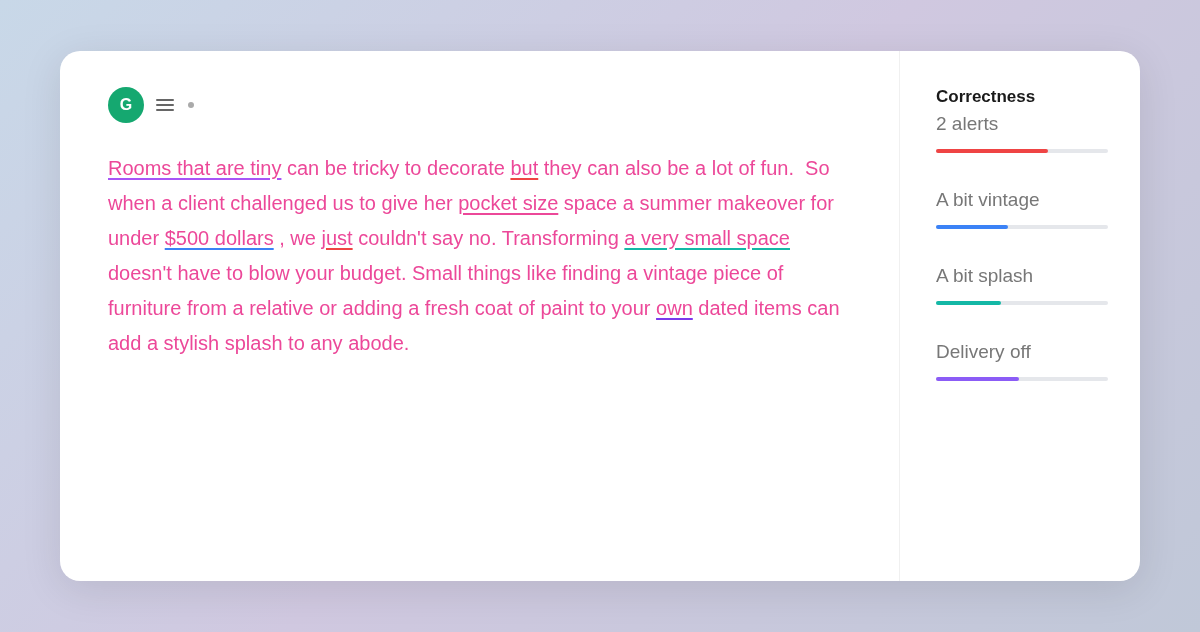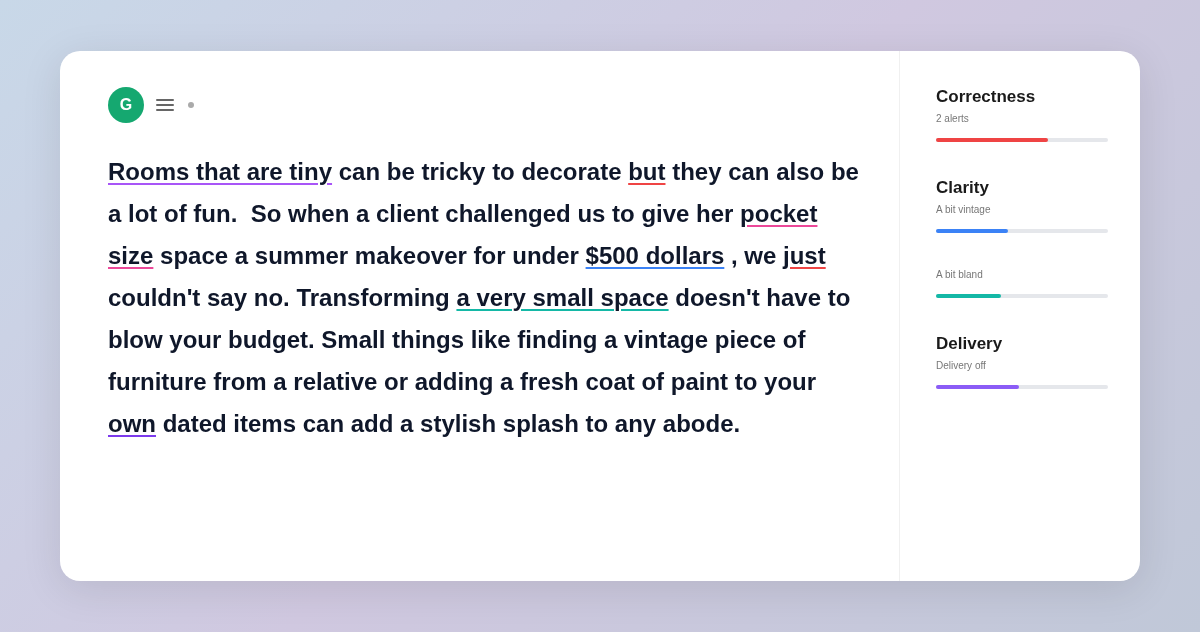--- a/index.html
+++ b/index.html
@@ -71,24 +71,24 @@
 
     .dot-icon {
       width: 6px;
       height: 6px;
       background: #aaa;
       border-radius: 50%;
       margin-left: 2px;
     }
 
     .text-body {
-      font-size: 24px;
+      font-size: 20px;
       line-height: 1.75;
-      color: #0f172a;
-      font-weight: 700;
+      color: #ec4899;
+      font-weight: 400;
     }
 
     
     .underline-purple {
       text-decoration: underline;
       text-decoration-color: #a855f7;
       text-decoration-thickness: 2px;
       text-underline-offset: 3px;
     }
 
@@ -141,21 +141,21 @@
       gap: 6px;
     }
 
     .metric-title {
       font-size: 17px;
       font-weight: 600;
       color: #1a1a1a;
     }
 
     .metric-subtitle {
-      font-size: 10px;
+      font-size: 19px;
       color: #777;
       margin-bottom: 4px;
     }
 
     .metric-bar-track {
       height: 4px;
       background: #e5e7eb;
       border-radius: 2px;
       width: 100%;
       margin-top: 4px;
@@ -212,36 +212,34 @@
 
     <div class="metric">
       <span class="metric-title">Correctness</span>
       <span class="metric-subtitle">2 alerts</span>
       <div class="metric-bar-track">
         <div class="metric-bar-fill bar-red"></div>
       </div>
     </div>
 
     <div class="metric">
-      <span class="metric-title">Clarity</span>
       <span class="metric-subtitle">A bit vintage</span>
       <div class="metric-bar-track">
         <div class="metric-bar-fill bar-blue"></div>
       </div>
     </div>
 
     <div class="metric">
-      <span class="metric-subtitle">A bit bland</span>
+      <span class="metric-subtitle">A bit splash</span>
       <div class="metric-bar-track">
         <div class="metric-bar-fill bar-teal"></div>
       </div>
     </div>
 
     <div class="metric">
-      <span class="metric-title">Delivery</span>
       <span class="metric-subtitle">Delivery off</span>
       <div class="metric-bar-track">
         <div class="metric-bar-fill bar-purple"></div>
       </div>
     </div>
 
   </div>
 </div>
 
 </body></html>

